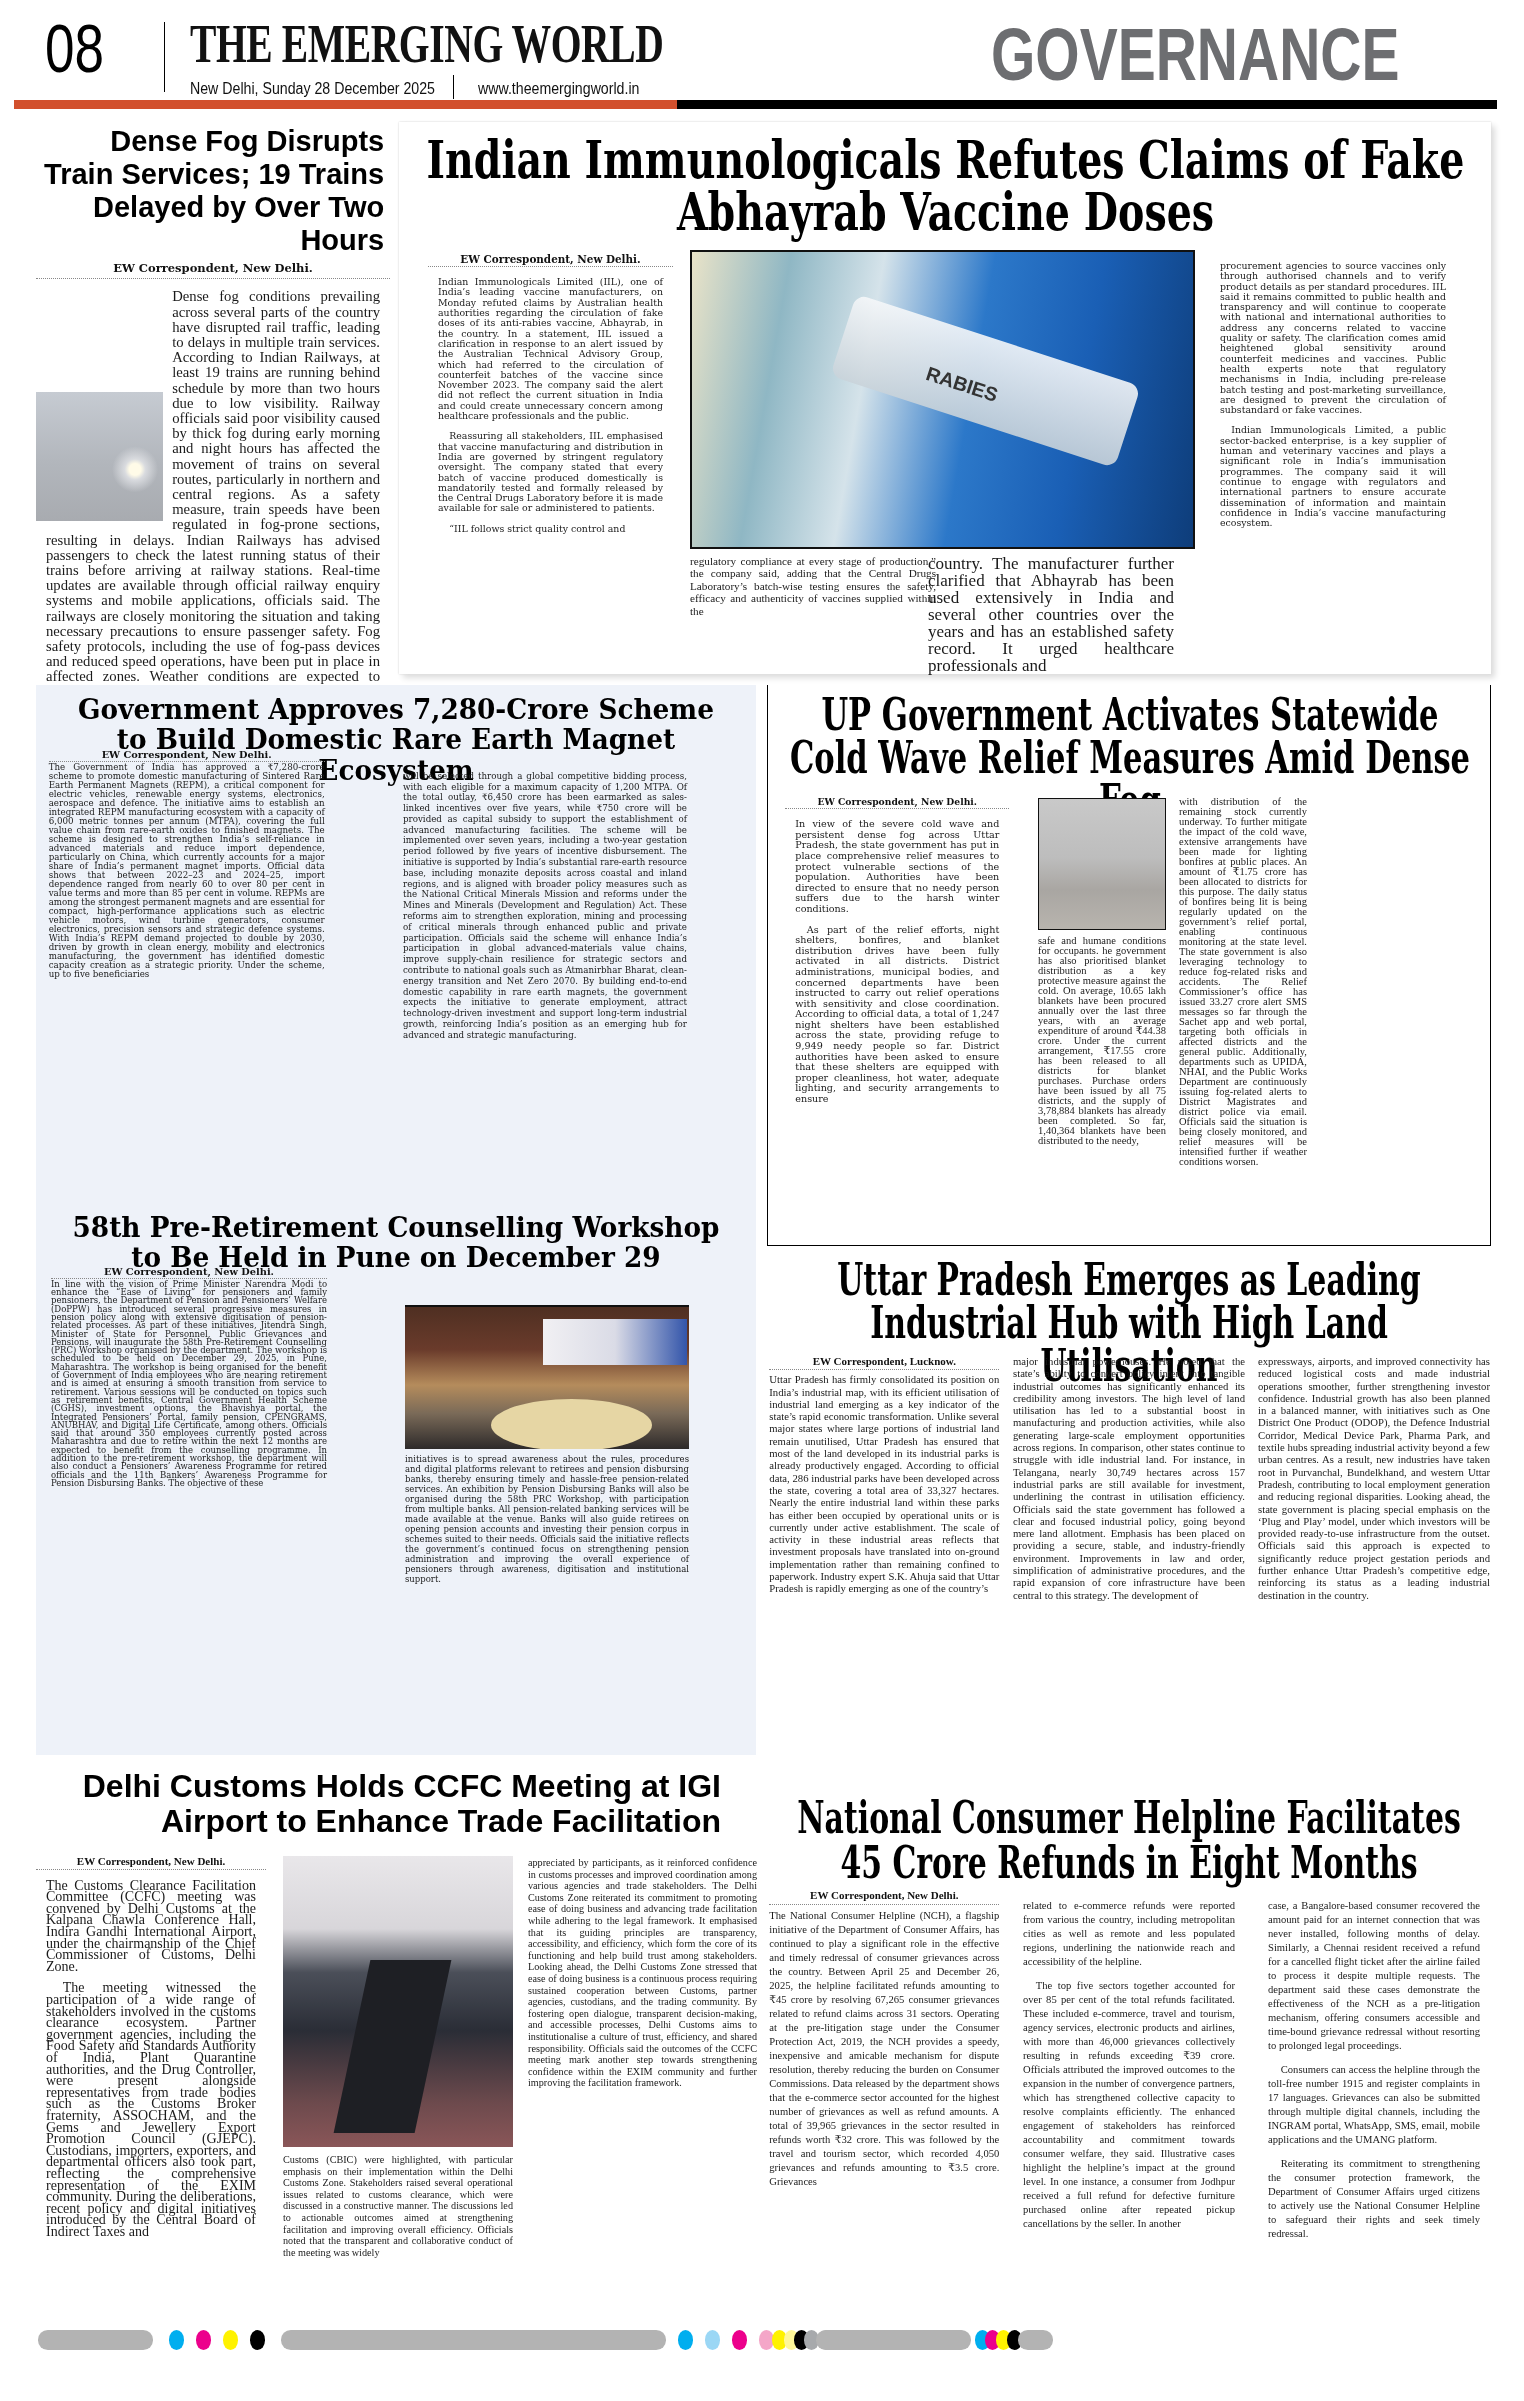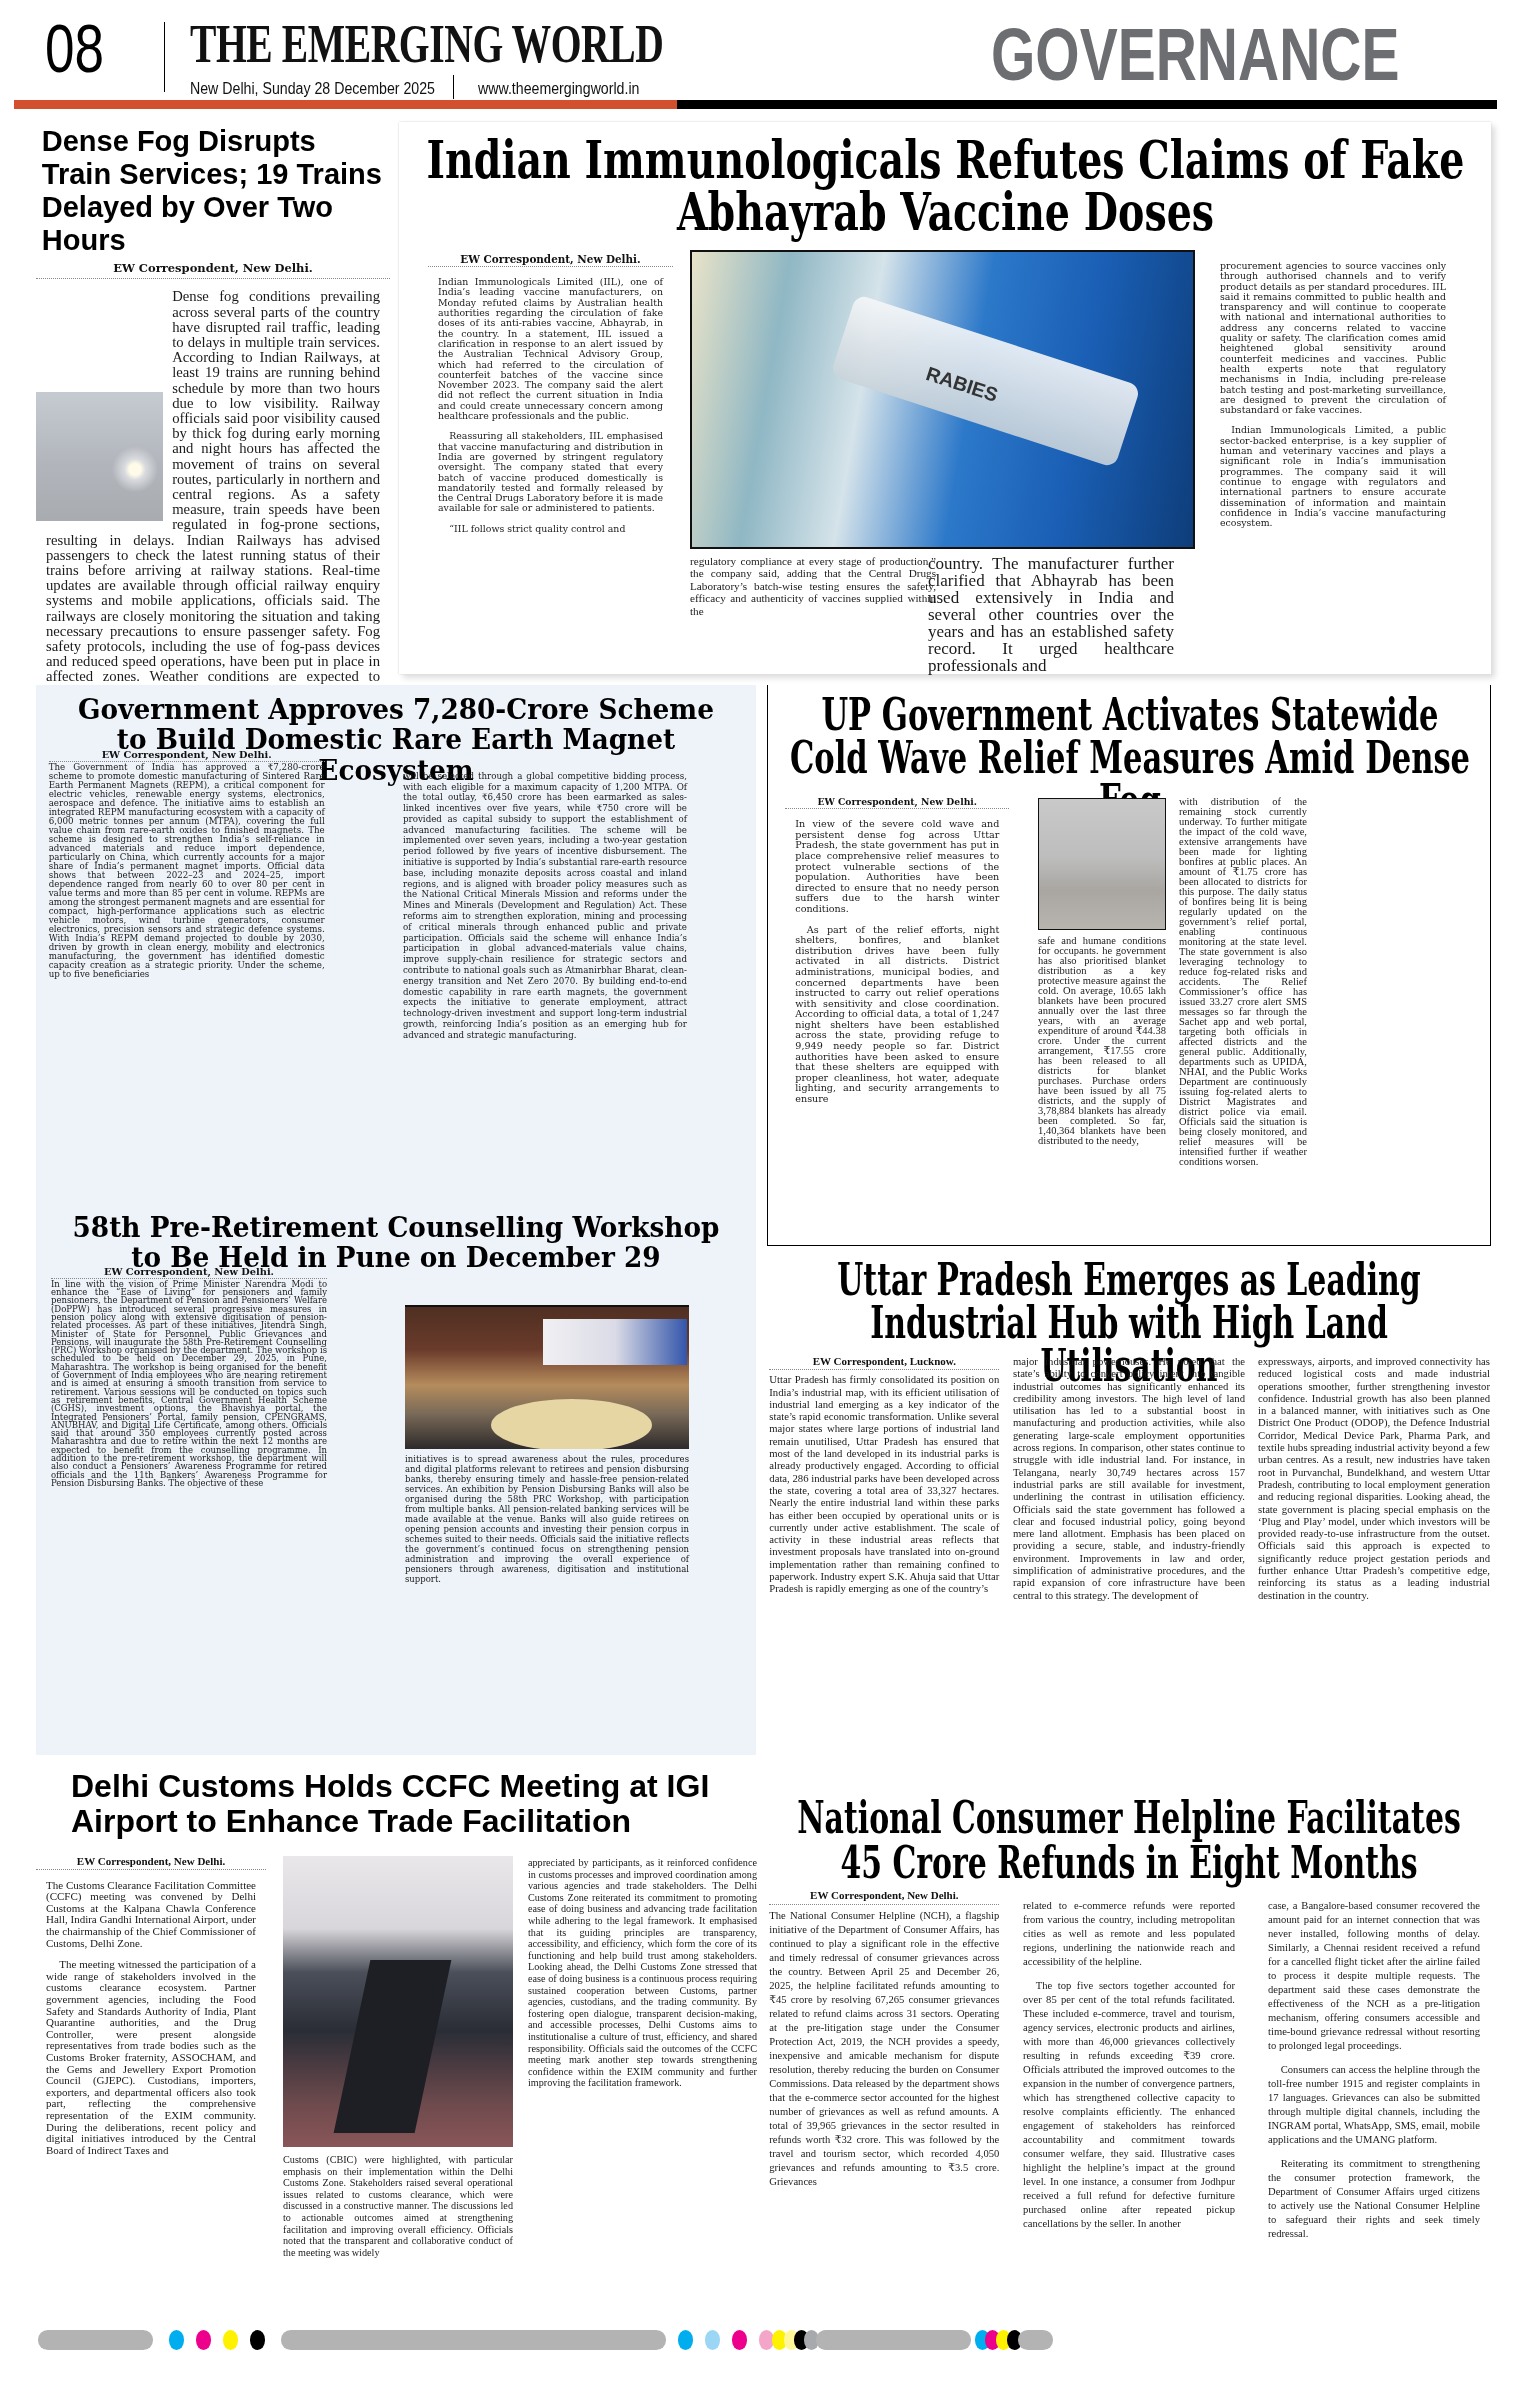--- a/index.html
+++ b/index.html
@@ -1,21 +1,21 @@
 <!DOCTYPE html>
 <html style="font-size:9.2px"><head>
 <meta charset="utf-8">
 <style>
 *{box-sizing:border-box;margin:0;padding:0}
 html,body{width:1525px;height:2401px;background:#fff;overflow:hidden}
 body{position:relative;font-family:"Liberation Serif","DejaVu Serif",serif;color:#111}
 .abs{position:absolute}
 .body-serif{font-family:"DejaVu Serif","Liberation Serif",serif;text-align:justify;color:#1a1a1a}
 .body-cond{font-family:"Liberation Serif","DejaVu Serif",serif;text-align:justify;color:#1a1a1a}
-.hl-sans{font-family:"Liberation Sans","DejaVu Sans",sans-serif;font-weight:700;text-align:left;color:#000}
+.hl-sans{font-family:"Liberation Sans","DejaVu Sans",sans-serif;font-weight:700;text-align:right;color:#000}
 .hl-serif{font-family:"DejaVu Serif","Liberation Serif",serif;font-weight:700;text-align:center;color:#000}
 .hl-cond{font-family:"Liberation Serif","DejaVu Serif",serif;font-weight:700;text-align:center;color:#000;transform-origin:center top}
 .byline{font-weight:700;text-align:center;border-bottom:1.2px dotted #888;padding-bottom:3.5px;margin-bottom:4.6px}
 .byline-serif{font-family:"DejaVu Serif","Liberation Serif",serif}
 .byline-cond{font-family:"Liberation Serif","DejaVu Serif",serif}
 .photo{border:2.3px solid #111;overflow:hidden}
 p{margin:10px}
 .indent{text-indent:1.2em}
 .dot{position:absolute;width:15px;height:19.6px;border-radius:50%}
 .pill{position:absolute;height:19.6px;border-radius:9.8px;background:#b3b3b3}
@@ -115,21 +115,21 @@
     <div class="body-cond" style="font-size:10.7px;line-height:12.3px">Uttar Pradesh has firmly consolidated its position on India’s industrial map, with its efficient utilisation of industrial land emerging as a key indicator of the state’s rapid economic transformation. Unlike several major states where large portions of industrial land remain unutilised, Uttar Pradesh has ensured that most of the land developed in its industrial parks is already productively engaged. According to official data, 286 industrial parks have been developed across the state, covering a total area of 33,327 hectares. Nearly the entire industrial land within these parks has either been occupied by operational units or is currently under active establishment. The scale of activity in these industrial areas reflects that investment proposals have translated into on-ground implementation rather than remaining confined to paperwork. Industry expert S.K. Ahuja said that Uttar Pradesh is rapidly emerging as one of the country’s</div>
   </div>
   <div class="abs body-cond" style="left:246px;top:104px;width:232px;font-size:10.7px;line-height:12.3px">major industrial powerhouses. He noted that the state’s ability to convert policy intent into tangible industrial outcomes has significantly enhanced its credibility among investors. The high level of land utilisation has led to a substantial boost in manufacturing and production activities, while also generating large-scale employment opportunities across regions. In comparison, other states continue to struggle with idle industrial land. For instance, in Telangana, nearly 30,749 hectares across 157 industrial parks are still available for investment, underlining the contrast in utilisation efficiency. Officials said the state government has followed a clear and focused industrial policy, going beyond mere land allotment. Emphasis has been placed on providing a secure, stable, and industry-friendly environment. Improvements in law and order, simplification of administrative procedures, and the rapid expansion of core infrastructure have been central to this strategy. The development of</div>
   <div class="abs body-cond" style="left:491px;top:104px;width:232px;font-size:10.7px;line-height:12.3px">expressways, airports, and improved connectivity has reduced logistical costs and made industrial operations smoother, further strengthening investor confidence. Industrial growth has also been planned in a balanced manner, with initiatives such as One District One Product (ODOP), the Defence Industrial Corridor, Medical Device Park, Pharma Park, and textile hubs spreading industrial activity beyond a few urban centres. As a result, new industries have taken root in Purvanchal, Bundelkhand, and western Uttar Pradesh, contributing to local employment generation and reducing regional disparities. Looking ahead, the state government is placing special emphasis on the ‘Plug and Play’ model, under which investors will be provided ready-to-use infrastructure from the outset. Officials said this approach is expected to significantly reduce project gestation periods and further enhance Uttar Pradesh’s competitive edge, reinforcing its status as a leading industrial destination in the country.</div>
 </div>
 
 <div class="abs" style="left:36px;top:1766px;width:720px;height:575px">
   <div class="hl-sans" style="position:absolute;left:0;top:2.9px;width:720px;font-size:32px;line-height:35px;padding:0 35px">Delhi Customs Holds CCFC Meeting at IGI Airport to Enhance Trade Facilitation</div>
   <div class="abs" style="left:0;top:89px;width:230px">
     <div class="byline byline-cond" style="font-size:11px;padding-bottom:1.7px;margin-bottom:3.5px">EW Correspondent, New Delhi.</div>
-    <div class="body-cond" style="font-size:11px;line-height:11.6px">
+    <div class="body-cond" style="font-size:14px;line-height:11.6px">
       <p>The Customs Clearance Facilitation Committee (CCFC) meeting was convened by Delhi Customs at the Kalpana Chawla Conference Hall, Indira Gandhi International Airport, under the chairmanship of the Chief Commissioner of Customs, Delhi Zone.</p>
       <p class="indent">The meeting witnessed the participation of a wide range of stakeholders involved in the customs clearance ecosystem. Partner government agencies, including the Food Safety and Standards Authority of India, Plant Quarantine authorities, and the Drug Controller, were present alongside representatives from trade bodies such as the Customs Broker fraternity, ASSOCHAM, and the Gems and Jewellery Export Promotion Council (GJEPC). Custodians, importers, exporters, and departmental officers also took part, reflecting the comprehensive representation of the EXIM community. During the deliberations, recent policy and digital initiatives introduced by the Central Board of Indirect Taxes and</p>
     </div>
   </div>
   <div class="abs photo" style="left:247px;top:90px;width:230px;height:291px;border:none;background:linear-gradient(180deg,#e9e7ea 0,#d8d6da 25%,#4b4f59 40%,#2a2d36 60%,#6d4a4d 85%,#8a5658 100%)">
     <div class="abs" style="left:69px;top:104px;width:81px;height:173px;background:#1e1f24;transform:skewX(-12deg)"></div>
   </div>
   <div class="abs body-cond" style="left:247px;top:388px;width:230px;font-size:10.2px;line-height:11.6px">Customs (CBIC) were highlighted, with particular emphasis on their implementation within the Delhi Customs Zone. Stakeholders raised several operational issues related to customs clearance, which were discussed in a constructive manner. The discussions led to actionable outcomes aimed at strengthening facilitation and improving overall efficiency. Officials noted that the transparent and collaborative conduct of the meeting was widely</div>
   <div class="abs body-cond" style="left:492px;top:91px;width:229px;font-size:10.2px;line-height:11.6px">appreciated by participants, as it reinforced confidence in customs processes and improved coordination among various agencies and trade stakeholders. The Delhi Customs Zone reiterated its commitment to promoting ease of doing business and advancing trade facilitation while adhering to the legal framework. It emphasised that its guiding principles are transparency, accessibility, and efficiency, which form the core of its functioning and help build trust among stakeholders. Looking ahead, the Delhi Customs Zone stressed that ease of doing business is a continuous process requiring sustained cooperation between Customs, partner agencies, custodians, and the trading community. By fostering open dialogue, transparent decision-making, and accessible processes, Delhi Customs aims to institutionalise a culture of trust, efficiency, and shared responsibility. Officials said the outcomes of the CCFC meeting mark another step towards strengthening confidence within the EXIM community and further improving the facilitation framework.</div>
 </div>

